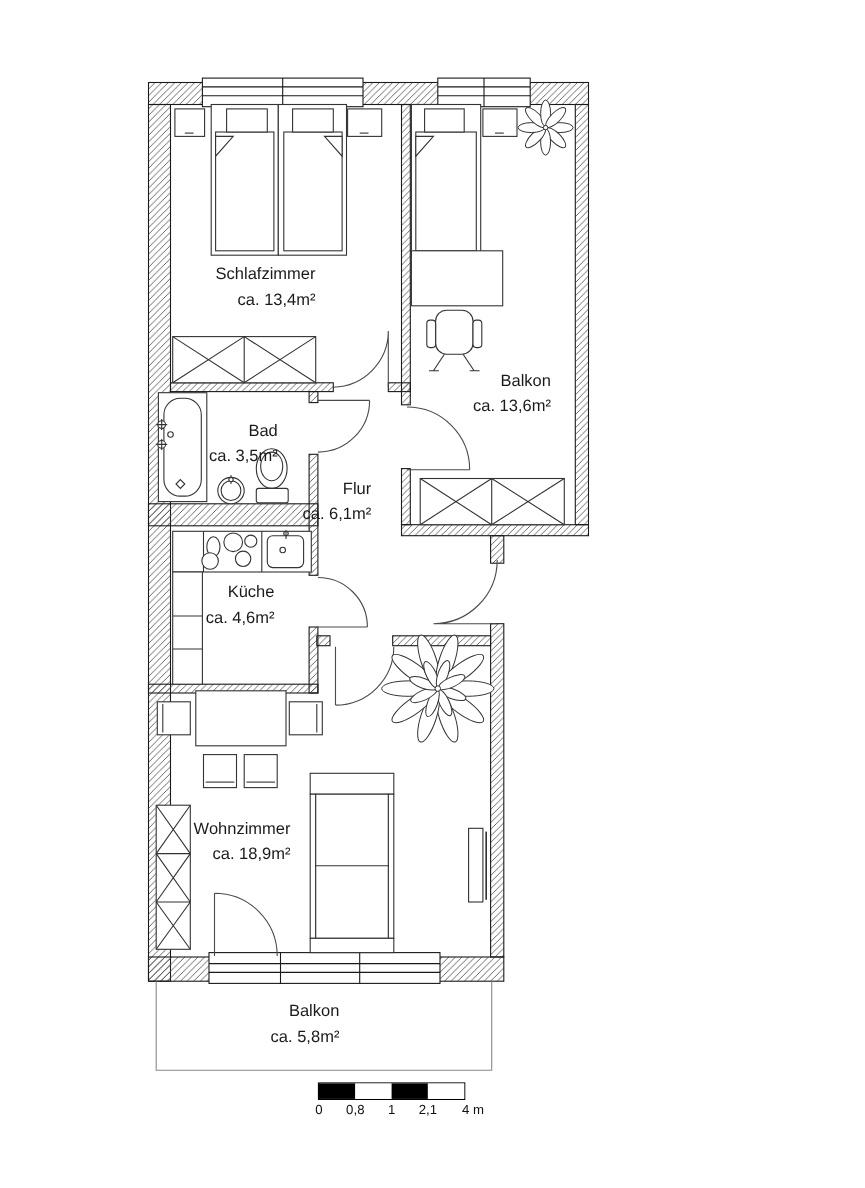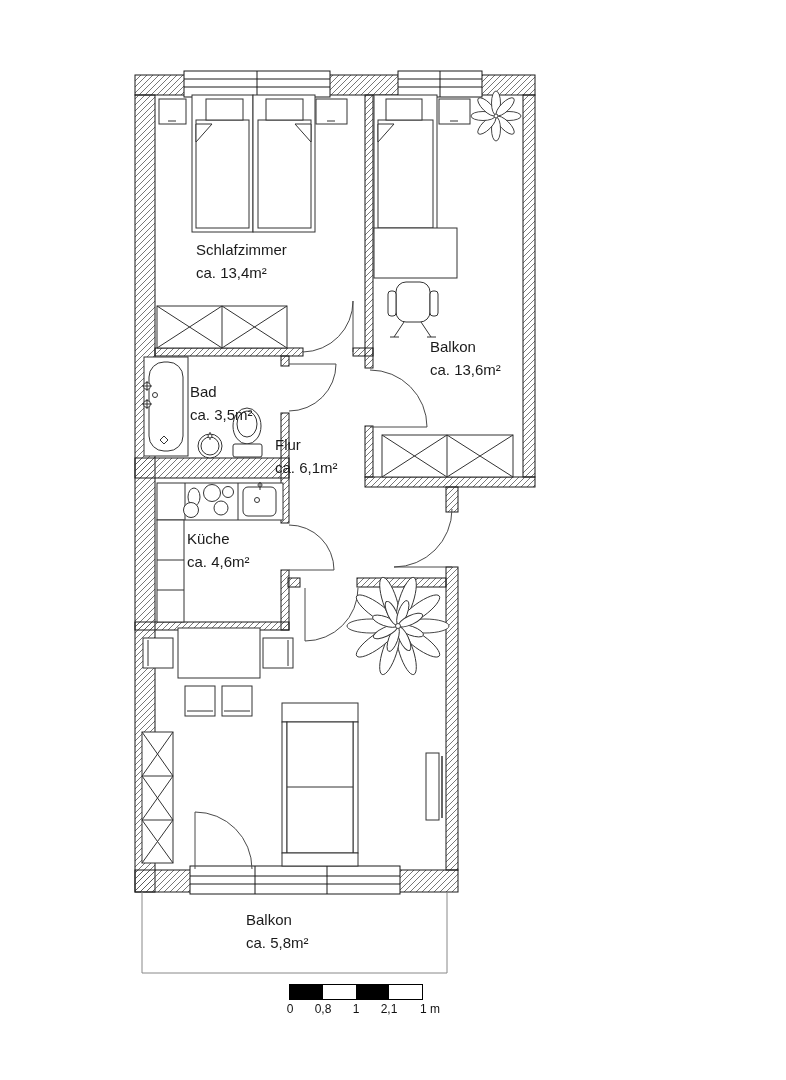--- a/index.html
+++ b/index.html
@@ -1,17 +1,17 @@
 <!DOCTYPE html>
 <html><head>
 <meta charset="utf-8">
 <style>
   html,body{margin:0;padding:0;background:#fff;}
   body{width:786px;height:1080px;position:relative;font-family:"Liberation Sans","DejaVu Sans",sans-serif;color:#1a1a1a;}
-  .canvas{position:absolute;left:0;top:0;width:786px;height:1080px;background:#fff;overflow:hidden;}
+  .canvas{position:absolute;left:0;top:0;width:786px;height:1080px;background:#fff;overflow:hidden;text-align:right;}
   svg{position:absolute;left:0;top:0;}
   .room-label{position:absolute;font-size:15px;line-height:23px;color:#1a1a1a;white-space:nowrap;}
   .scalebar{position:absolute;left:289px;top:984px;width:132px;height:14px;border:1px solid #000;display:flex;}
   .scalebar .seg{flex:1 1 0;}
   .seg.b{background:#000;}
   .seg.w{background:#fff;}
   .scale-label{position:absolute;top:1002px;font-size:12px;color:#111;transform:translateX(-50%);white-space:nowrap;}
 </style>
 </head>
 <body>
@@ -263,30 +263,34 @@
   <div>ca. 3,5m²</div>
 </div>
 <div class="room-label" style="left:275px;top:433px">
   <div>Flur</div>
   <div>ca. 6,1m²</div>
 </div>
 <div class="room-label" style="left:187px;top:527px">
   <div>Küche</div>
   <div>ca. 4,6m²</div>
 </div>
+<div class="room-label" style="left:176px;top:742px">
+  <div>Wohnzimmer</div>
+  <div>ca. 18,9m²</div>
+</div>
 <div class="room-label" style="left:246px;top:908px">
   <div>Balkon</div>
   <div>ca. 5,8m²</div>
 </div>
 
 <div class="scalebar">
   <div class="seg b"></div>
   <div class="seg w"></div>
   <div class="seg b"></div>
   <div class="seg w"></div>
 </div>
 <span class="scale-label" style="left:290px">0</span>
 <span class="scale-label" style="left:323px">0,8</span>
 <span class="scale-label" style="left:356px">1</span>
 <span class="scale-label" style="left:389px">2,1</span>
-<span class="scale-label" style="left:430px">1 m</span>
+<span class="scale-label" style="left:430px">4 m</span>
 
 </div>
 
 </body></html>

